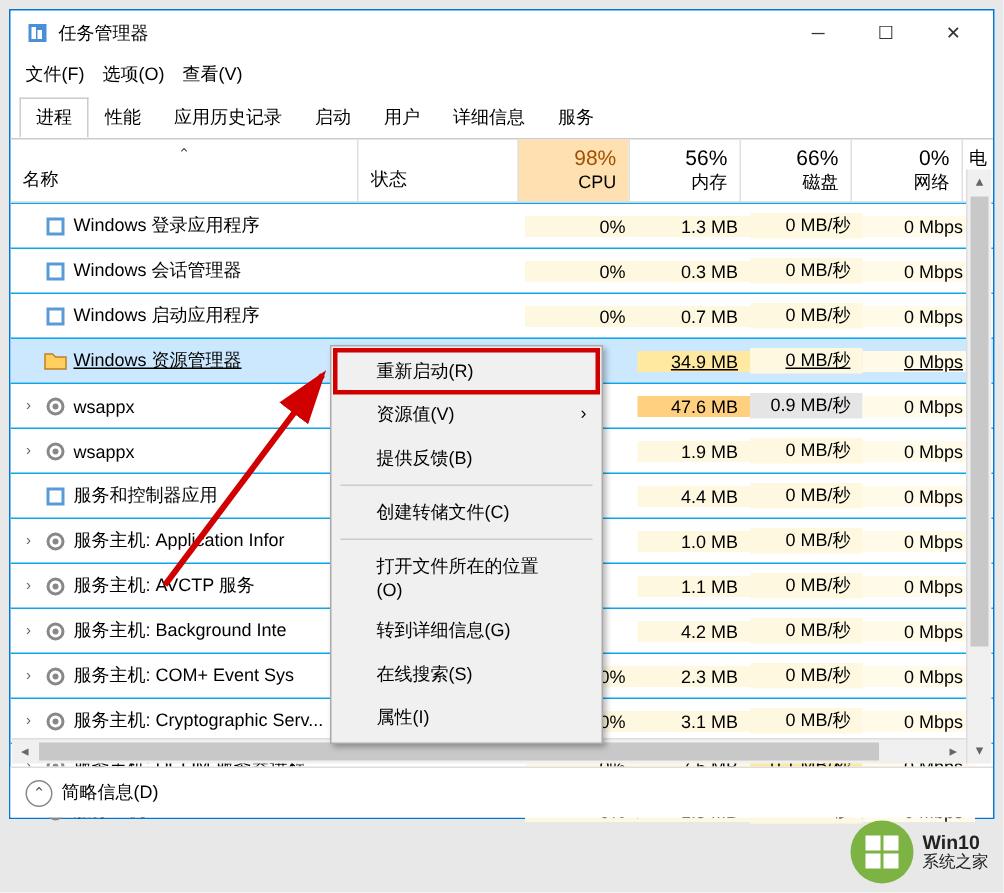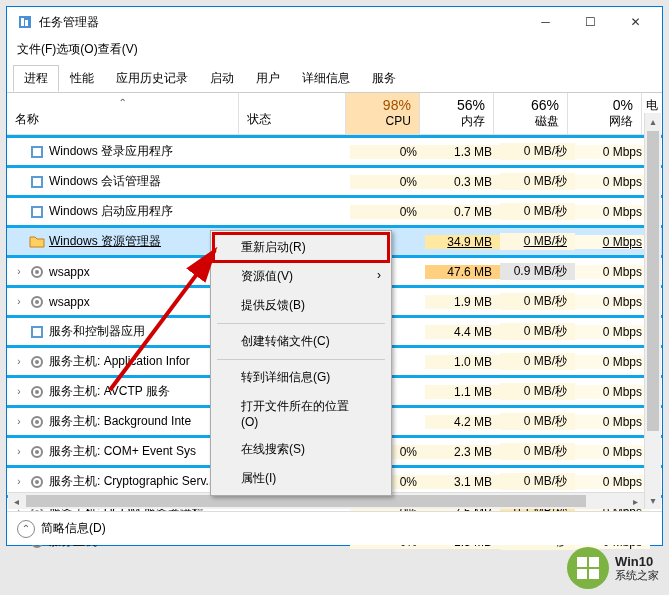--- a/index.html
+++ b/index.html
@@ -3,55 +3,55 @@
 <meta charset="utf-8">
 <style>
   * { box-sizing: border-box; margin: 0; padding: 0; font-family: "Microsoft YaHei", "Segoe UI", sans-serif; }
   body { background: #e8e8e8; width: 669px; height: 595px; position: relative; overflow: hidden; }
   .window { position: absolute; left: 6px; top: 6px; width: 657px; height: 540px; background: #fff; border: 1px solid #0078d7; }
   .titlebar { height: 30px; display: flex; align-items: center; padding: 0 4px; }
   .titlebar .app-icon { width: 16px; height: 16px; margin: 0 6px; }
   .title { font-size: 12px; flex: 1; }
   .winbtns { display: flex; }
   .winbtn { width: 45px; height: 30px; display: flex; align-items: center; justify-content: center; font-size: 12px; color: #333; }
-  .menubar { height: 24px; display: flex; align-items: center; padding: 0 10px; font-size: 12px; }
+  .menubar { height: 24px; display: flex; align-items: center; gap: 12px; padding: 0 10px; font-size: 12px; }
   .tabs { display: flex; border-bottom: 1px solid #ccc; padding: 4px 6px 0; font-size: 12px; gap: 0; }
   .tab { padding: 4px 10px; border: 1px solid transparent; }
   .tab.active { border: 1px solid #ccc; border-bottom: 1px solid #fff; background: #fff; }
   .headers { display: flex; border-bottom: 1px solid #e0e0e0; font-size: 12px; height: 42px; }
   .hname { width: 235px; display:flex; align-items:flex-end; padding:0 8px 6px; position:relative; }
   .hname .caret { position:absolute; top:4px; left:50%; transform:translateX(-50%); font-size:10px; color:#555;}
   .hstatus { width: 108px; display:flex; align-items:flex-end; padding:0 8px 6px; border-left:1px solid #e0e0e0; }
   .hcol { width: 75px; text-align: right; padding: 4px 8px 6px; border-left:1px solid #e0e0e0; display:flex; flex-direction:column; justify-content:space-between; }
   .hpct { font-size: 14px; }
   .hlab { font-size: 12px; }
   .h-cpu { background: #ffe0b0; }
   .h-cpu .hpct { color: #a05000; }
   .hend { flex:1; border-left:1px solid #e0e0e0; padding:4px 4px 6px; text-align:left;}
   .rows { font-size: 12px; overflow:hidden; }
-  .row { display: flex; height: 30px; align-items: center; border-top: 3px solid #0ea5e9; }
+  .row { display: flex; height: 30px; align-items: center; border-top: 1px solid #0ea5e9; }
   .row.selected { background: #cce8ff; text-decoration: underline; }
   .cell-name { width: 235px; display: flex; align-items: center; gap: 4px; padding-left: 6px; white-space: nowrap; overflow:hidden; }
   .expander { width: 12px; display:inline-block; text-align:center; color:#666; font-size:10px; }
   .pico { width:16px; height:16px; display:inline-flex; align-items:center; justify-content:center; }
   .cell-status { width: 108px; }
   .cell-num { width: 75px; text-align: right; padding-right: 8px; }
   .c-cpu { background: #fff8e0; }
   .c-mem { background: #fff8e0; }
   .c-disk { background: #fff8e0; }
   .c-net { background: #fff8e0; }
   .c-mem.mid { background: #ffe8a0; }
   .c-mem.hi { background: #ffd080; }
   .c-disk.mid { background: #ffe8a0; }
   .c-disk.hi { background: #e5e5e5; }
   .c-net.low { background: #fffbe8; }
   .statusbar { position:absolute; bottom:0; left:0; right:0; height:34px; border-top:1px solid #ddd; display:flex; align-items:center; padding:0 10px; font-size:12px; gap:6px; background:#fff;}
   .circle { width:18px; height:18px; border:1px solid #888; border-radius:50%; display:inline-flex; align-items:center; justify-content:center; font-size:10px; color:#555;}
 
-  .context-menu { position: absolute; left: 210px; top: 230px; width: 182px; background: #f0f0f0; border: 1px solid #aaa; box-shadow: 2px 2px 4px rgba(0,0,0,0.3); font-size: 12px; padding: 2px; z-index: 10; }
+  .context-menu { position: absolute; left: 220px; top: 230px; width: 182px; background: #f0f0f0; border: 1px solid #aaa; box-shadow: 2px 2px 4px rgba(0,0,0,0.3); font-size: 12px; padding: 2px; z-index: 10; }
   .cm-item { padding: 6px 28px 6px 28px; position: relative; }
   .cm-item.hi { outline: 3px solid #d00000; outline-offset: -2px; }
   .cm-sep { height: 1px; background: #ccc; margin: 3px 4px; }
   .cm-sub::after { content: "›"; position: absolute; right: 8px; }
 
   .arrow { position: absolute; left: 100px; top: 240px; z-index: 20; pointer-events:none; }
 
   .watermark { position: absolute; right: 10px; bottom: 6px; display:flex; align-items:center; gap:6px; z-index: 30; }
   .wm-circle { width:42px; height:42px; border-radius:50%; background:#7cb342; display:flex; align-items:center; justify-content:center; }
   .wm-text { font-size: 13px; font-weight: bold; color:#222; line-height:1.1;}
@@ -385,22 +385,22 @@
 
 </div>
 
 <div class="context-menu" id="ctx">
     <div class="cm-item hi">重新启动(R)</div>
     <div class="cm-item cm-sub">资源值(V)</div>
     <div class="cm-item">提供反馈(B)</div>
     <div class="cm-sep"></div>
     <div class="cm-item">创建转储文件(C)</div>
     <div class="cm-sep"></div>
+    <div class="cm-item">打开文件所在的位置(O)</div>
     <div class="cm-item">转到详细信息(G)</div>
-    <div class="cm-item">打开文件所在的位置(O)</div>
     <div class="cm-item">在线搜索(S)</div>
     <div class="cm-item">属性(I)</div>
   </div>
 
 <svg class="arrow" width="140" height="160">
   <defs>
       <marker id="ah" markerWidth="10" markerHeight="10" refX="8" refY="3" orient="auto">
         <path d="M0,0 L0,6 L9,3 z" fill="#d00000"></path>
       </marker>
     </defs>

